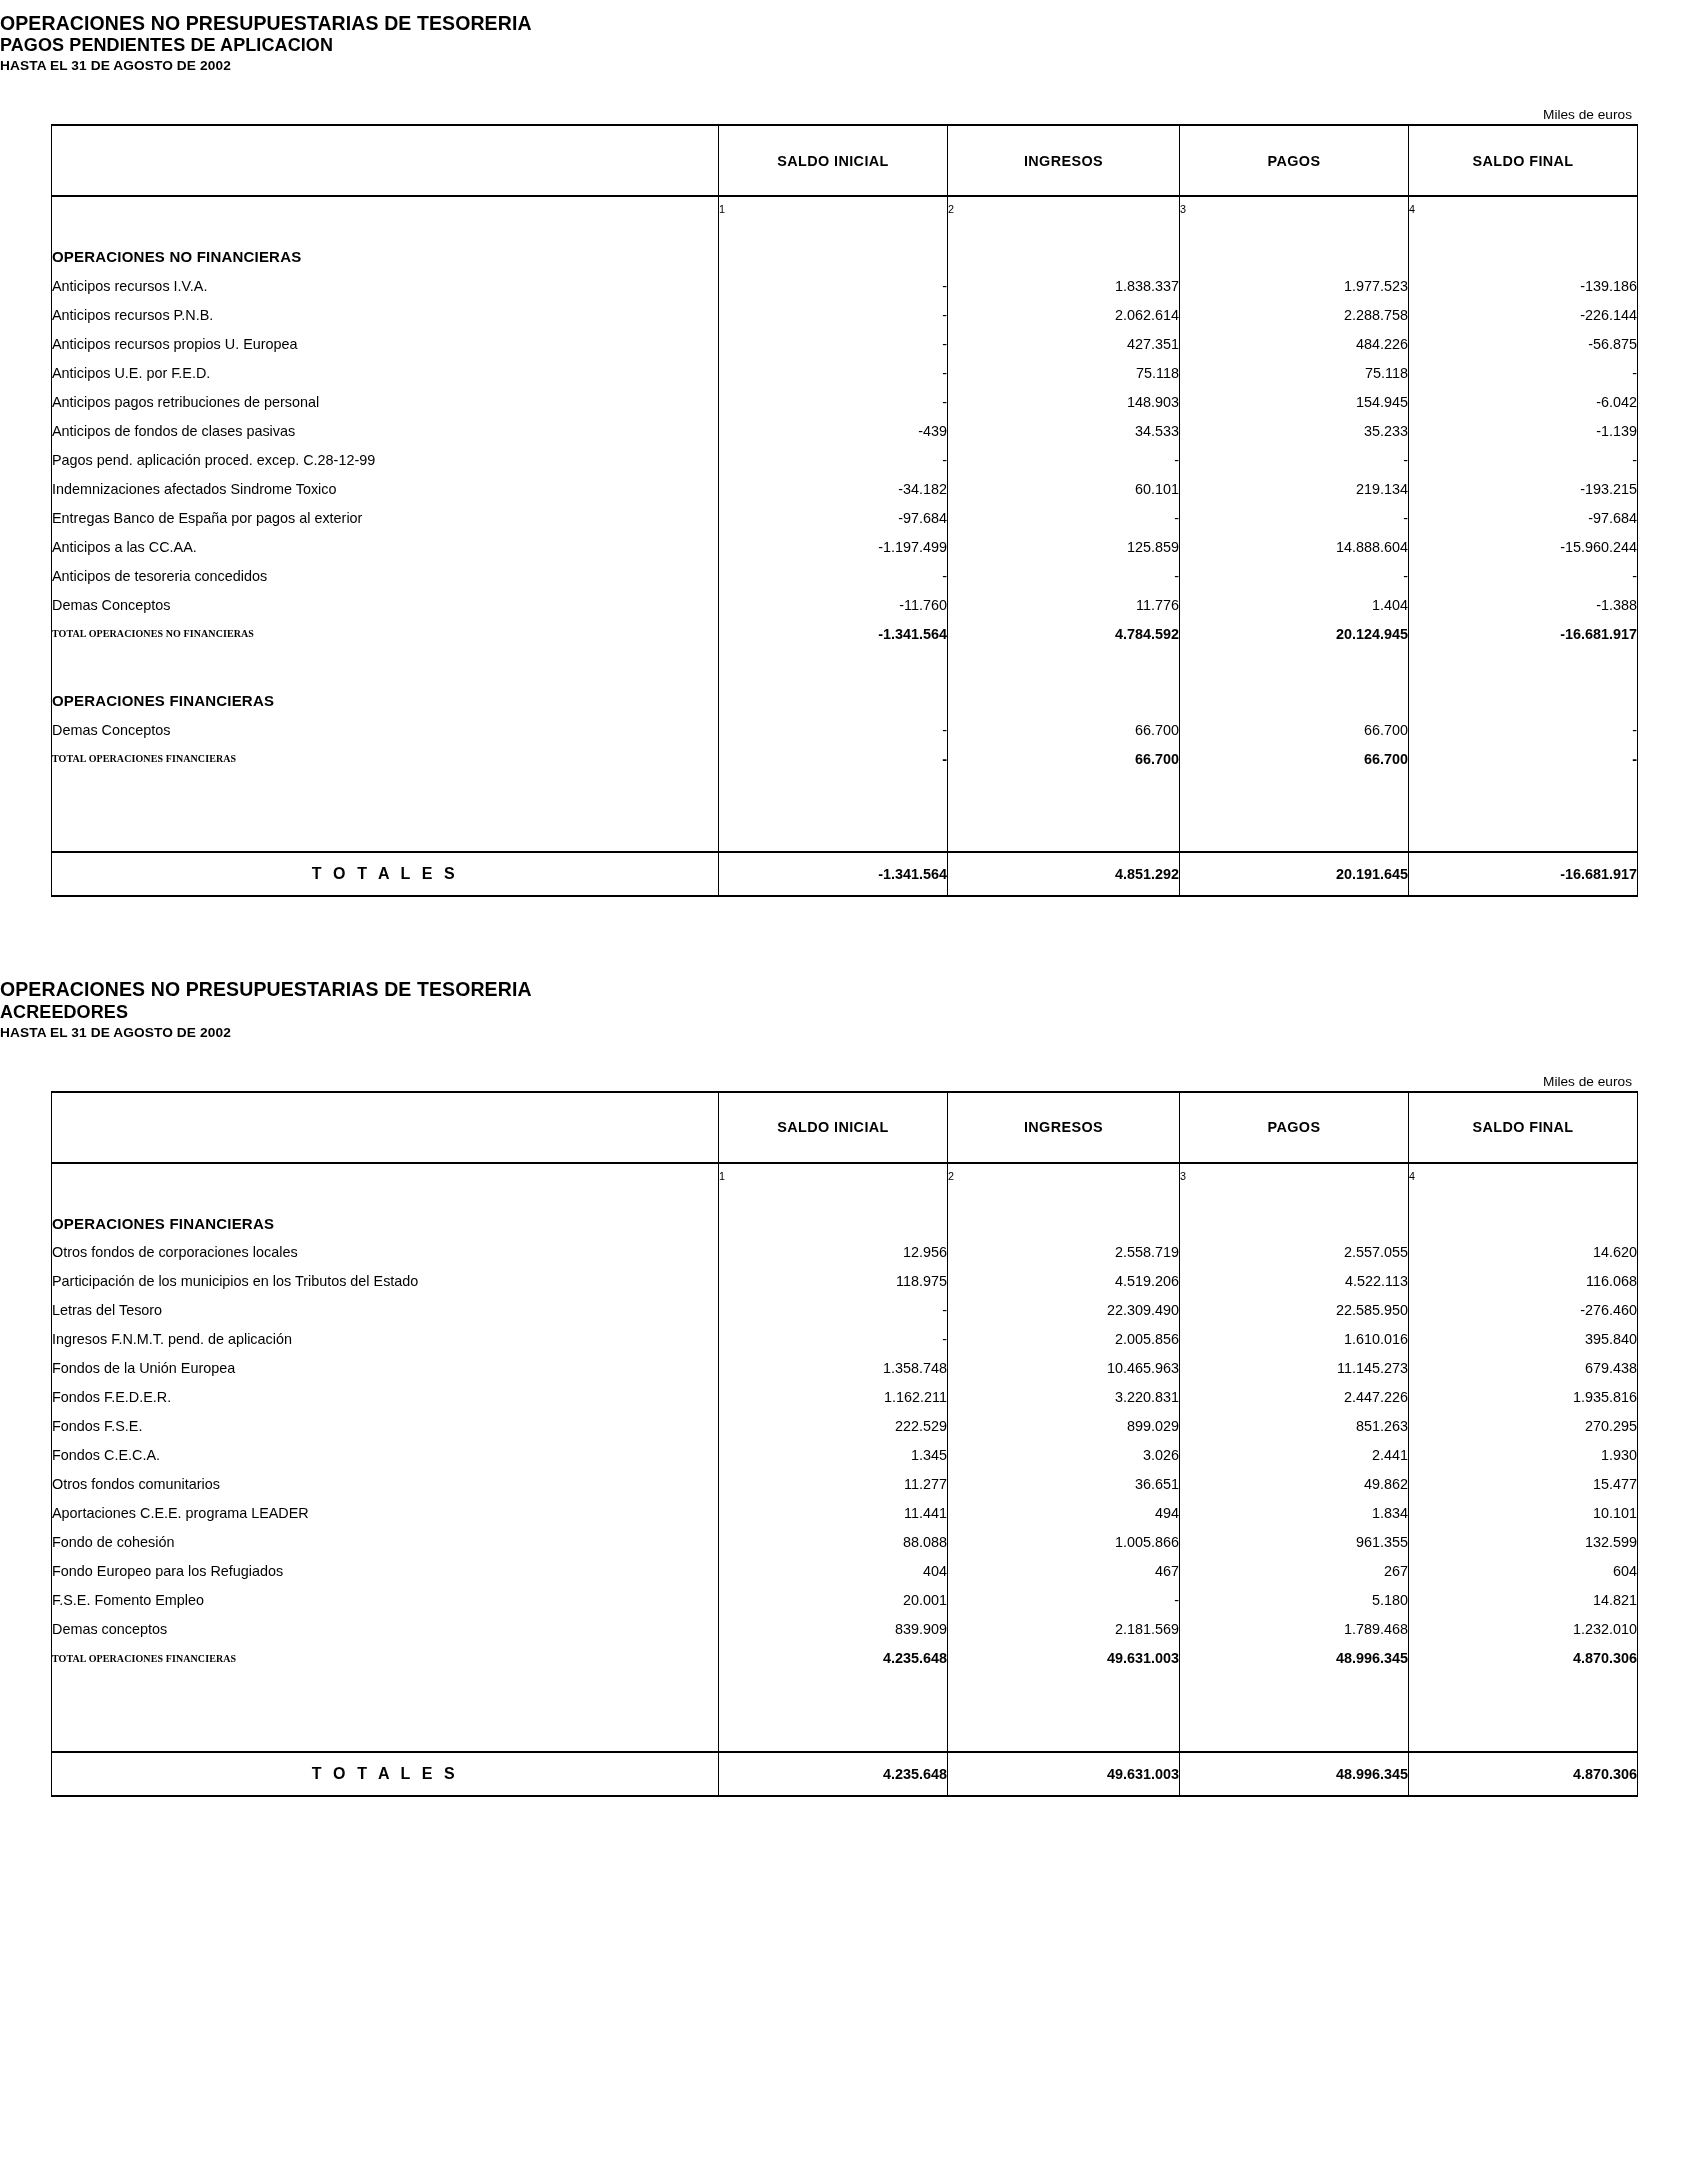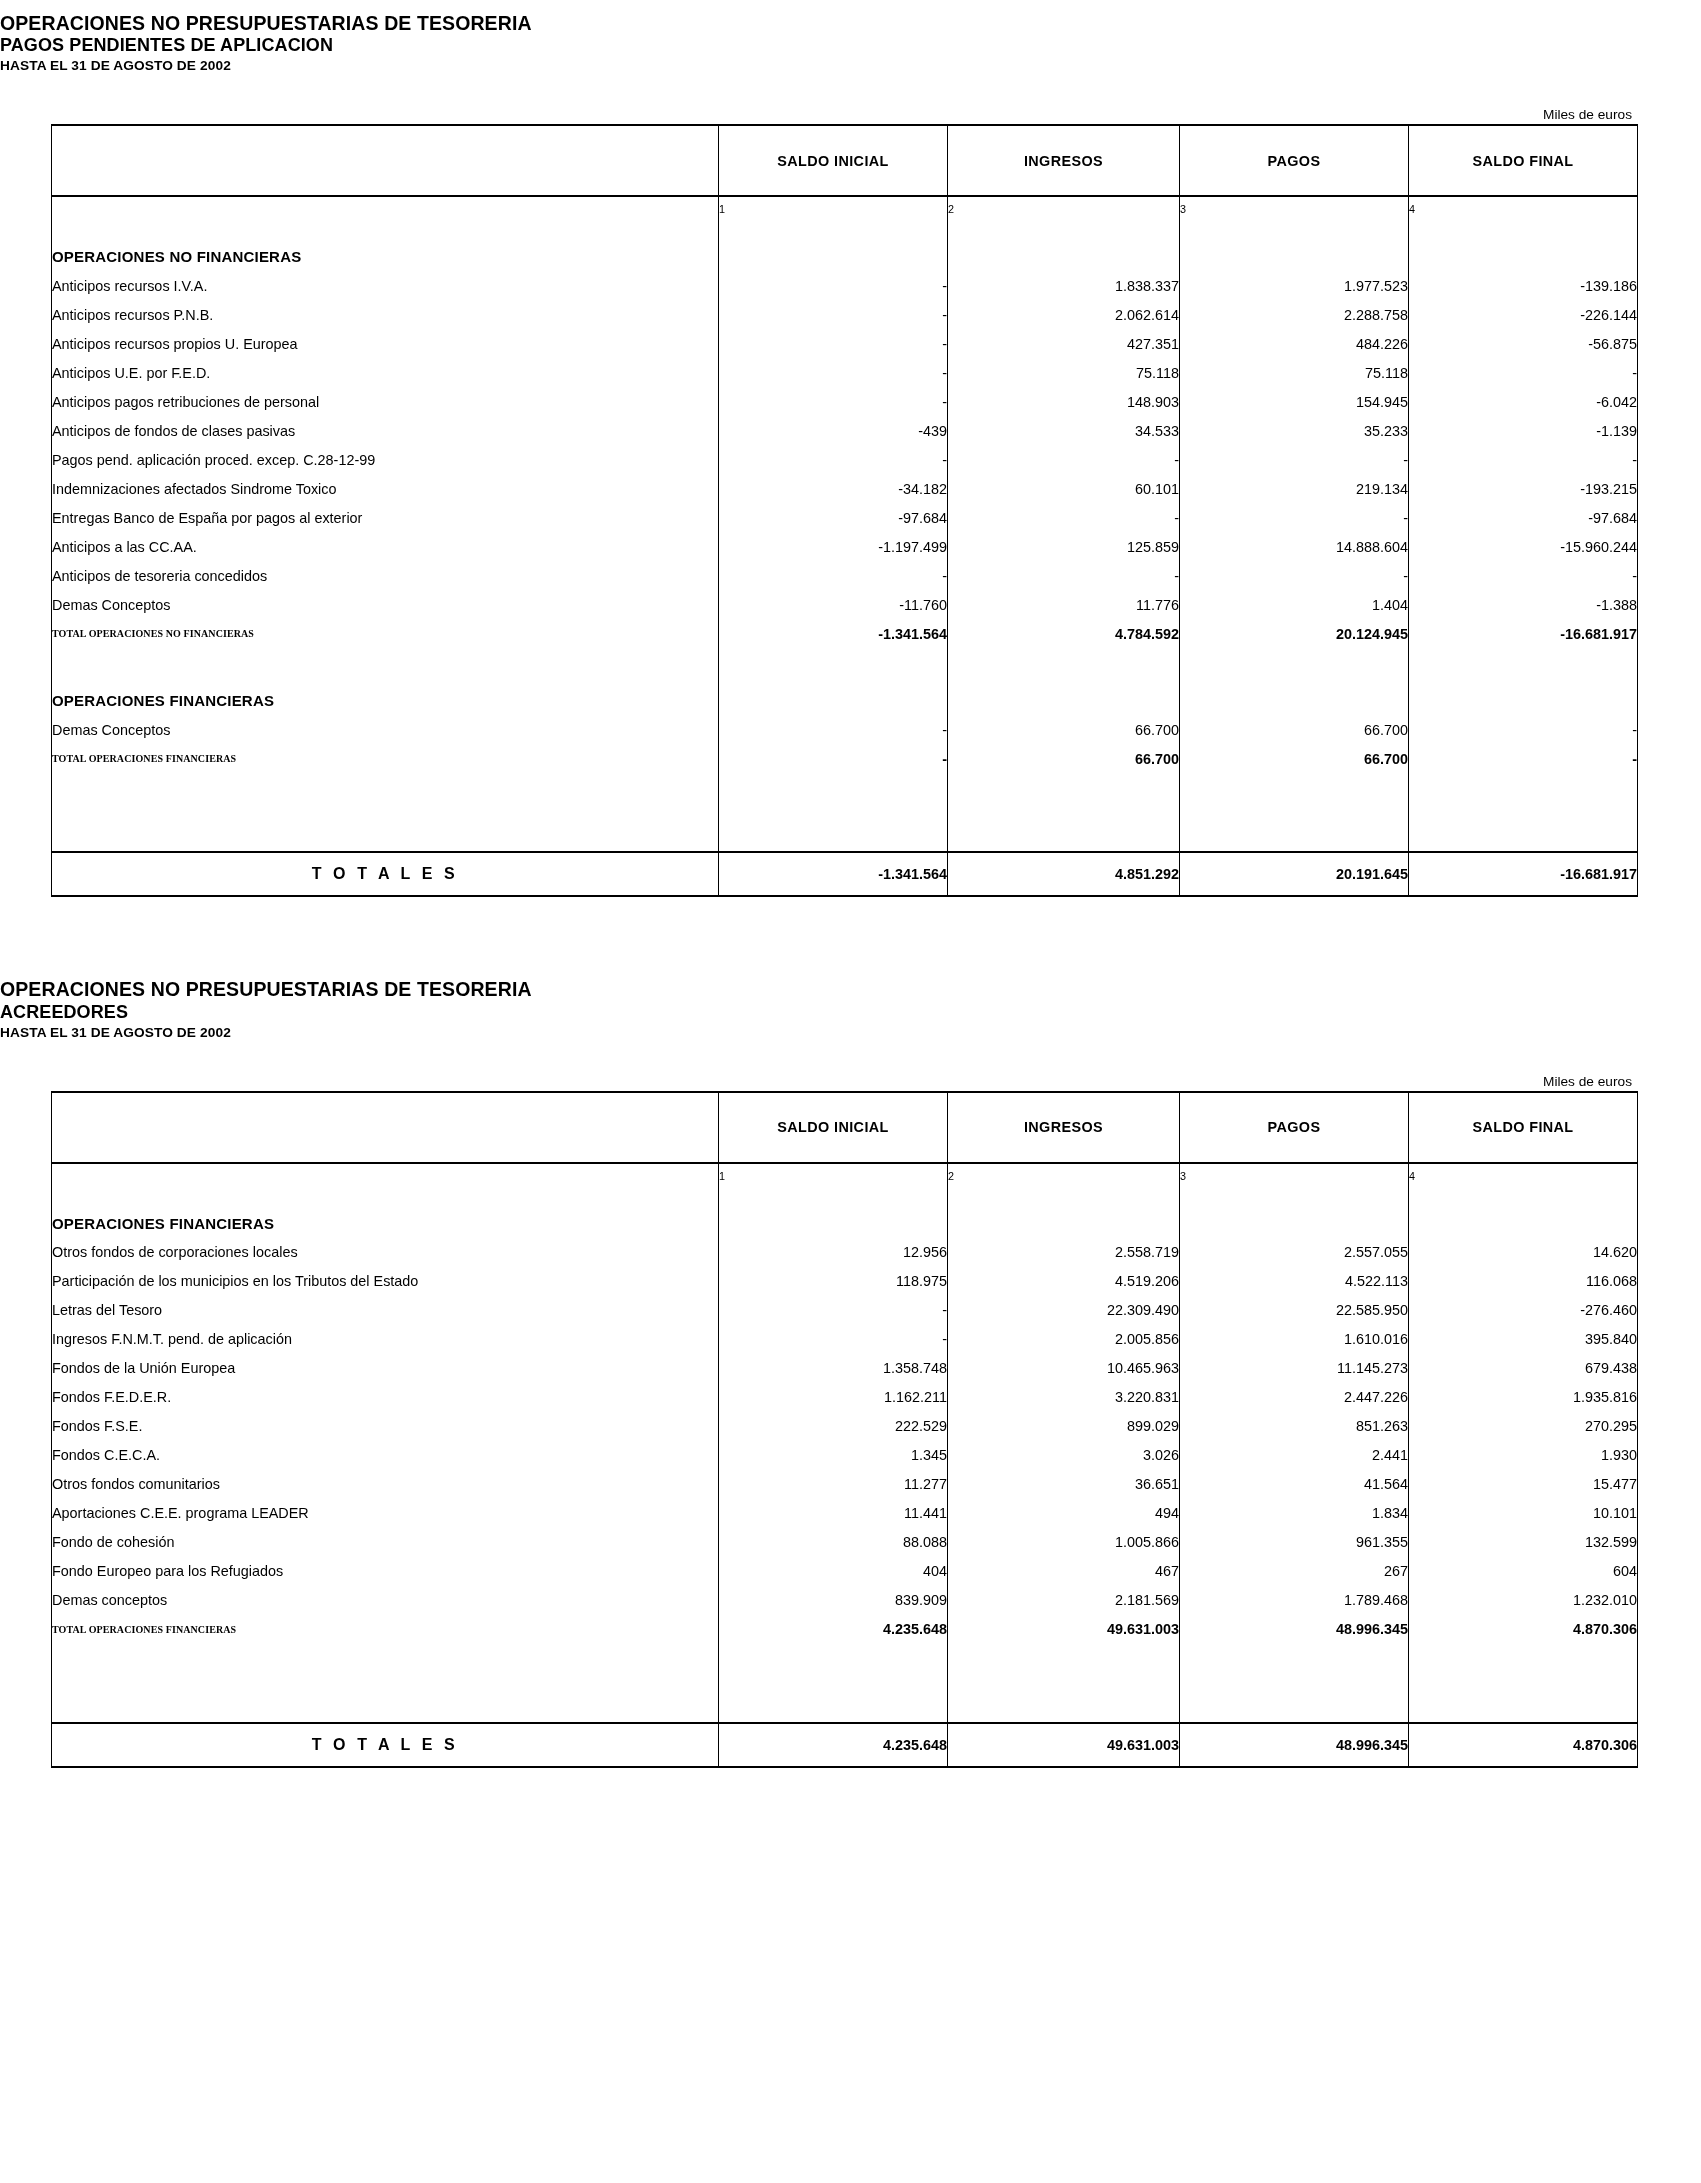--- a/index.html
+++ b/index.html
@@ -466,21 +466,21 @@
           <td class="lbl lbl-item v-left">Fondos C.E.C.A.</td>
           <td class="num v-sep">1.345</td>
           <td class="num v-sep">3.026</td>
           <td class="num v-sep">2.441</td>
           <td class="num v-sep v-right">1.930</td>
         </tr>
         <tr class="r">
           <td class="lbl lbl-item v-left">Otros fondos comunitarios</td>
           <td class="num v-sep">11.277</td>
           <td class="num v-sep">36.651</td>
-          <td class="num v-sep">41.564</td>
+          <td class="num v-sep">49.862</td>
           <td class="num v-sep v-right">15.477</td>
         </tr>
         <tr class="r">
           <td class="lbl lbl-item v-left">Aportaciones C.E.E. programa LEADER</td>
           <td class="num v-sep">11.441</td>
           <td class="num v-sep">494</td>
           <td class="num v-sep">1.834</td>
           <td class="num v-sep v-right">10.101</td>
         </tr>
         <tr class="r">
@@ -489,20 +489,27 @@
           <td class="num v-sep">1.005.866</td>
           <td class="num v-sep">961.355</td>
           <td class="num v-sep v-right">132.599</td>
         </tr>
         <tr class="r">
           <td class="lbl lbl-item v-left">Fondo Europeo para los Refugiados</td>
           <td class="num v-sep">404</td>
           <td class="num v-sep">467</td>
           <td class="num v-sep">267</td>
           <td class="num v-sep v-right">604</td>
+        </tr>
+        <tr class="r">
+          <td class="lbl lbl-item v-left">F.S.E. Fomento Empleo</td>
+          <td class="num v-sep">20.001</td>
+          <td class="num v-sep">-</td>
+          <td class="num v-sep">5.180</td>
+          <td class="num v-sep v-right">14.821</td>
         </tr>
         <tr class="r">
           <td class="lbl lbl-item v-left">Demas conceptos</td>
           <td class="num v-sep">839.909</td>
           <td class="num v-sep">2.181.569</td>
           <td class="num v-sep">1.789.468</td>
           <td class="num v-sep v-right">1.232.010</td>
         </tr>
 
         <tr class="r">

